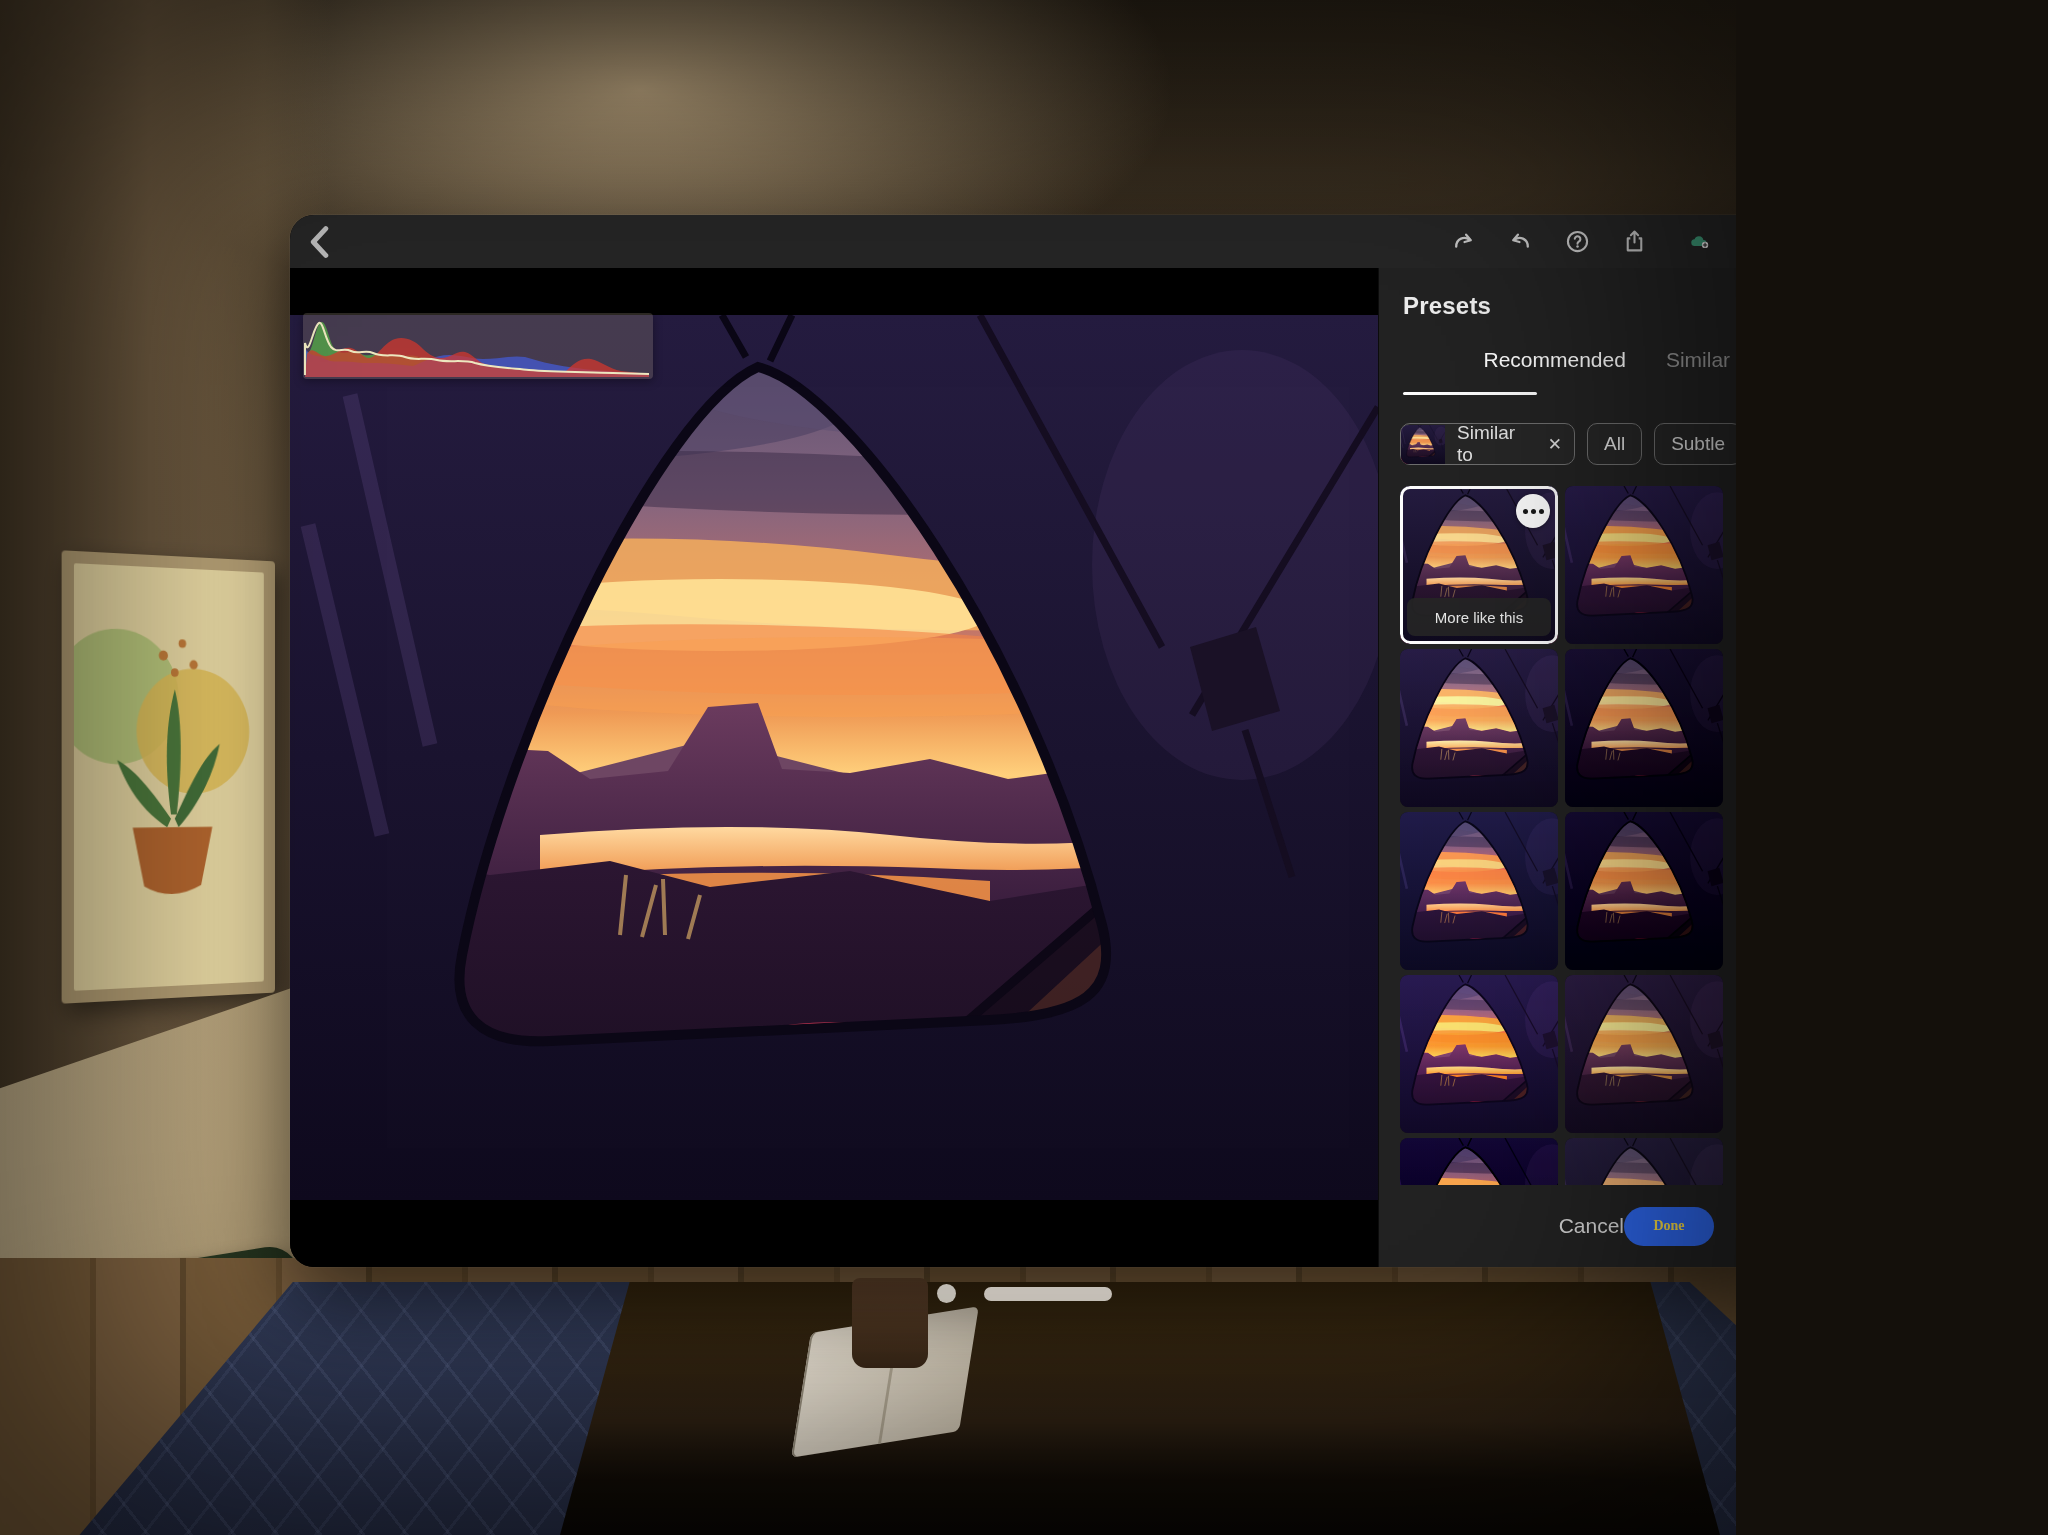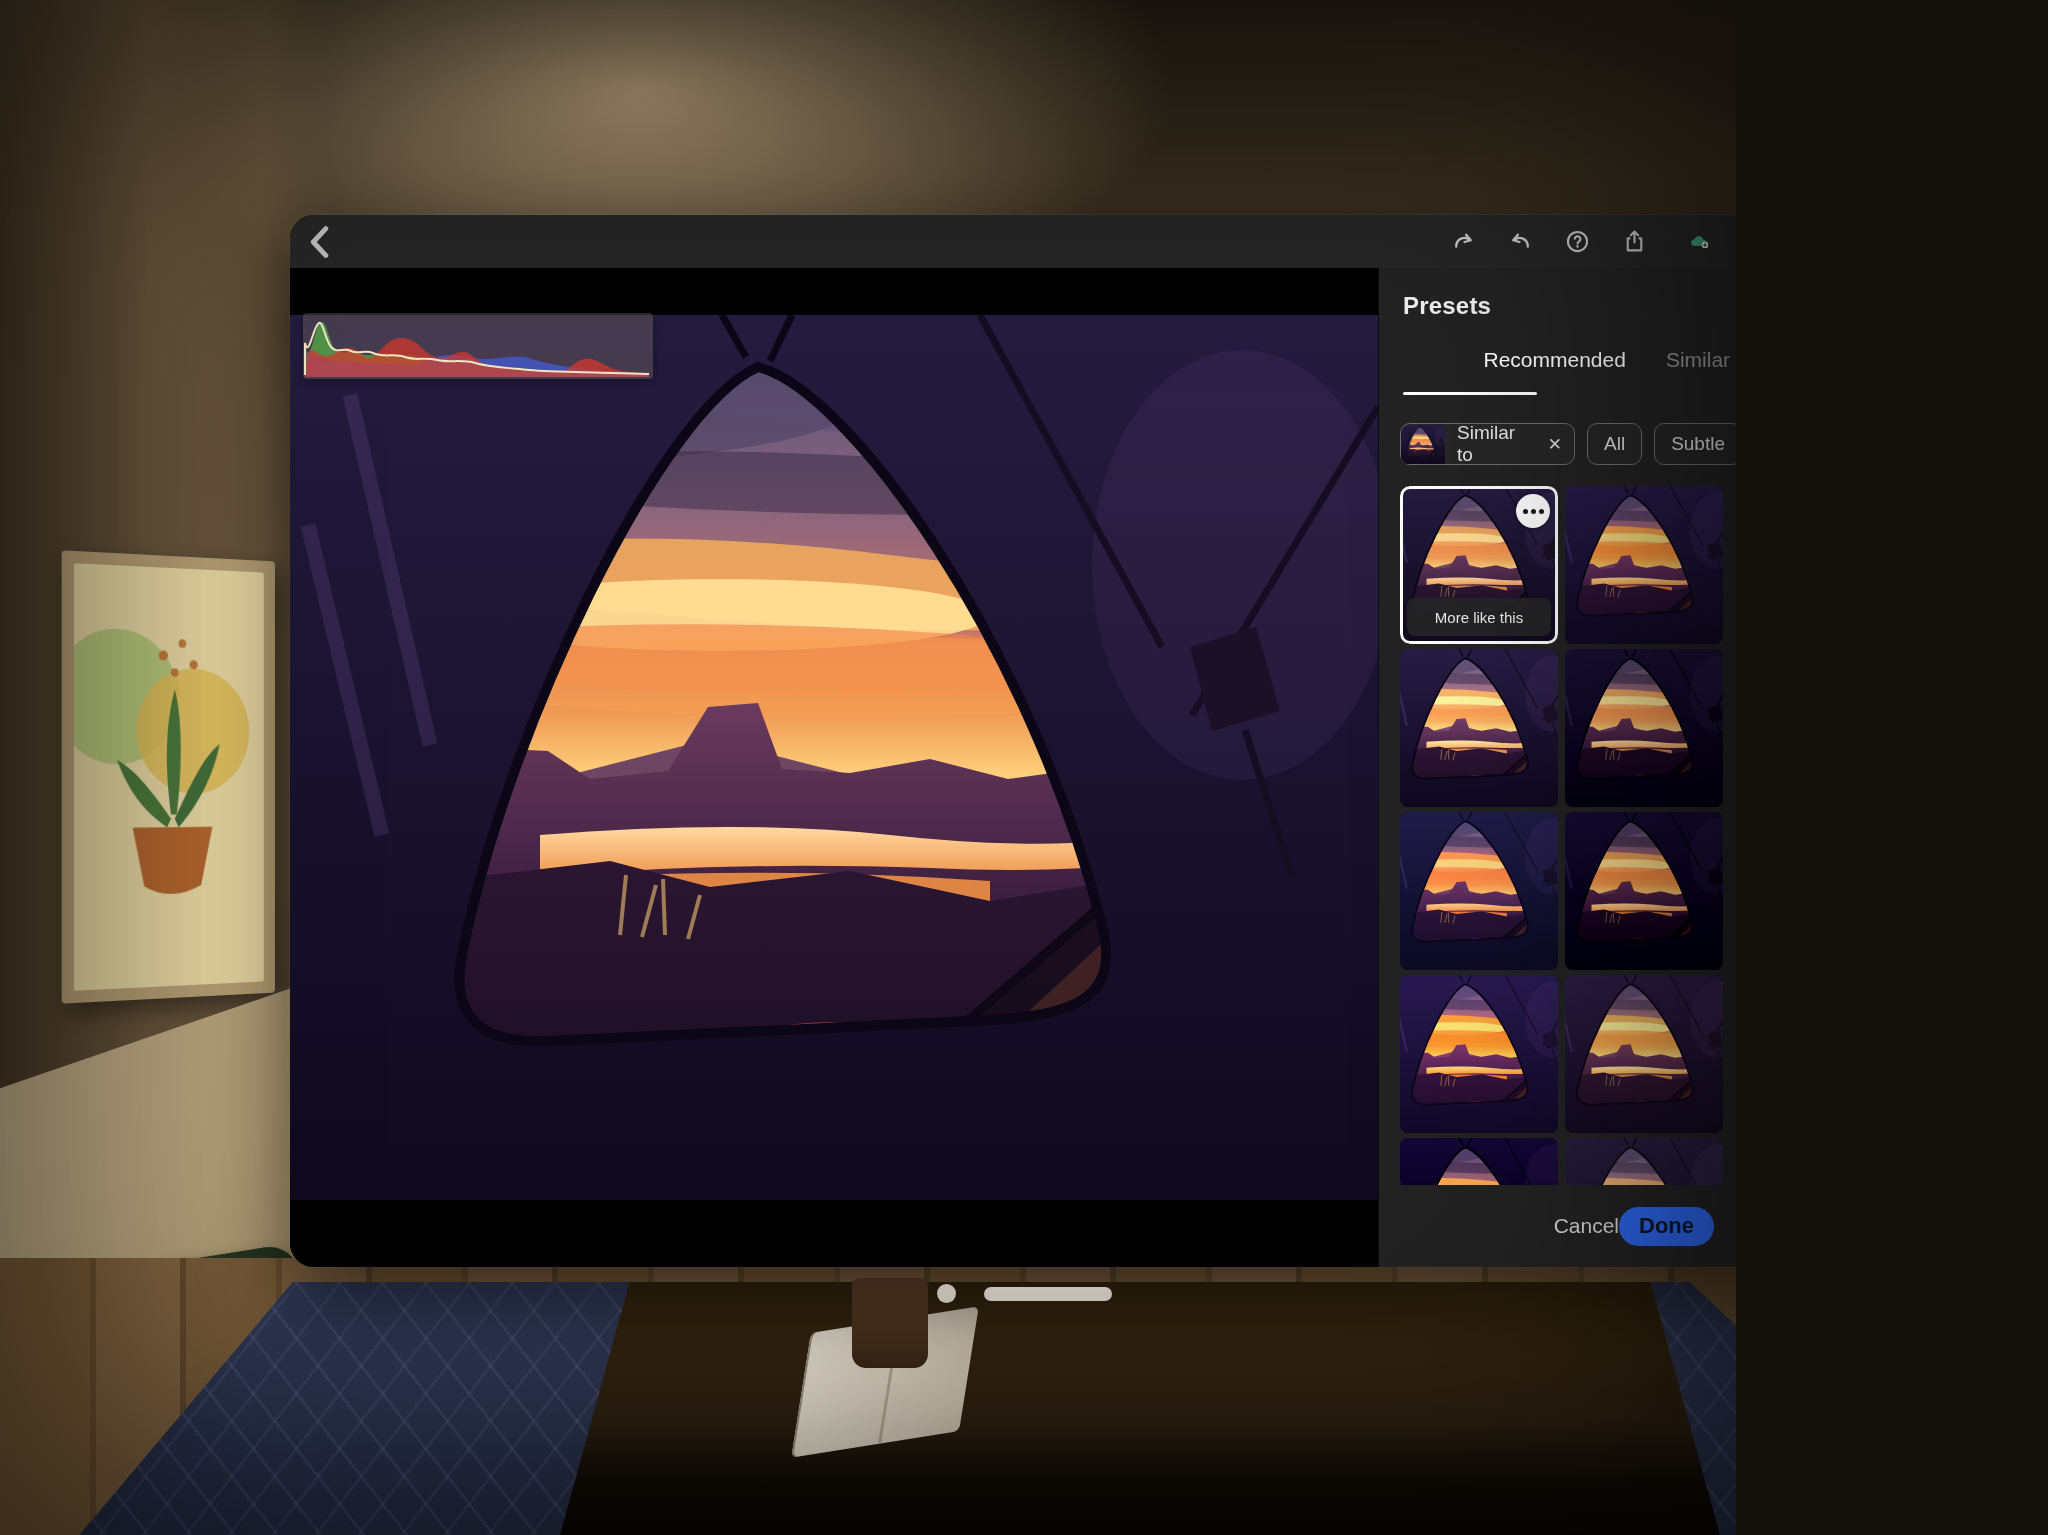--- a/index.html
+++ b/index.html
@@ -101,22 +101,22 @@
   .thumb.selected::after{content:"";position:absolute;inset:0;border-radius:10px;box-shadow:inset 0 0 0 3px #fff;}
   .thumb-more-btn{position:absolute;top:8px;right:8px;width:34px;height:34px;border-radius:50%;background:#ffffff;
     display:flex;align-items:center;justify-content:center;gap:3px;z-index:3;box-shadow:0 1px 4px rgba(0,0,0,.4);}
   .thumb-more-btn i{width:5px;height:5px;border-radius:50%;background:#1a1a1a;display:block;}
   .thumb-tooltip{position:absolute;left:7px;right:7px;bottom:8px;height:38px;border-radius:8px;background:rgba(38,38,38,.92);
     color:#eaeaea;font-size:15px;display:flex;align-items:center;justify-content:center;z-index:3;}
 
   .pp-footer{position:absolute;left:0;bottom:0;width:100%;height:82px;background:#232323;
     display:flex;align-items:center;justify-content:flex-end;padding-right:28px;box-sizing:border-box;}
   .btn-cancel{font-size:21px;color:#d8d8d8;}
-  .btn-done{min-width:90px;height:39px;border-radius:20px;background:var(--done-blue,#2e68f0);color:#0f172a;
-    font-size:22px;font-weight:bold;display:flex;align-items:center;justify-content:center;padding:0 20px;box-sizing:border-box;}
+  .btn-done{min-width:90px;height:39px;border-radius:20px;background:var(--done-blue,#2e68f0);color:#fde047;
+    font-size:14px;font-weight:bold;display:flex;align-items:center;justify-content:center;padding:0 20px;box-sizing:border-box;font-family:Liberation Serif, serif;}
 
   
   .tool-rail{position:absolute;left:1452px;top:53px;width:53px;height:999px;background:#1a1a1a;}
   .rail-icon{position:absolute;left:50%;transform:translate(-50%,-50%);width:27px;height:27px;color:#cdcdcd;}
   .rail-icon svg{width:27px;height:27px;display:block;}
   .rail-icon.disabled{opacity:.38;}
   .rail-selected{position:absolute;left:4px;width:45px;height:45px;border-radius:11px;background:var(--accent-blue,#2f6bf2);transform:translateY(-50%);}
 
   
   .win-controls{position:absolute;left:0;top:1284px;width:2048px;display:flex;justify-content:center;align-items:center;gap:28px;z-index:12;}

